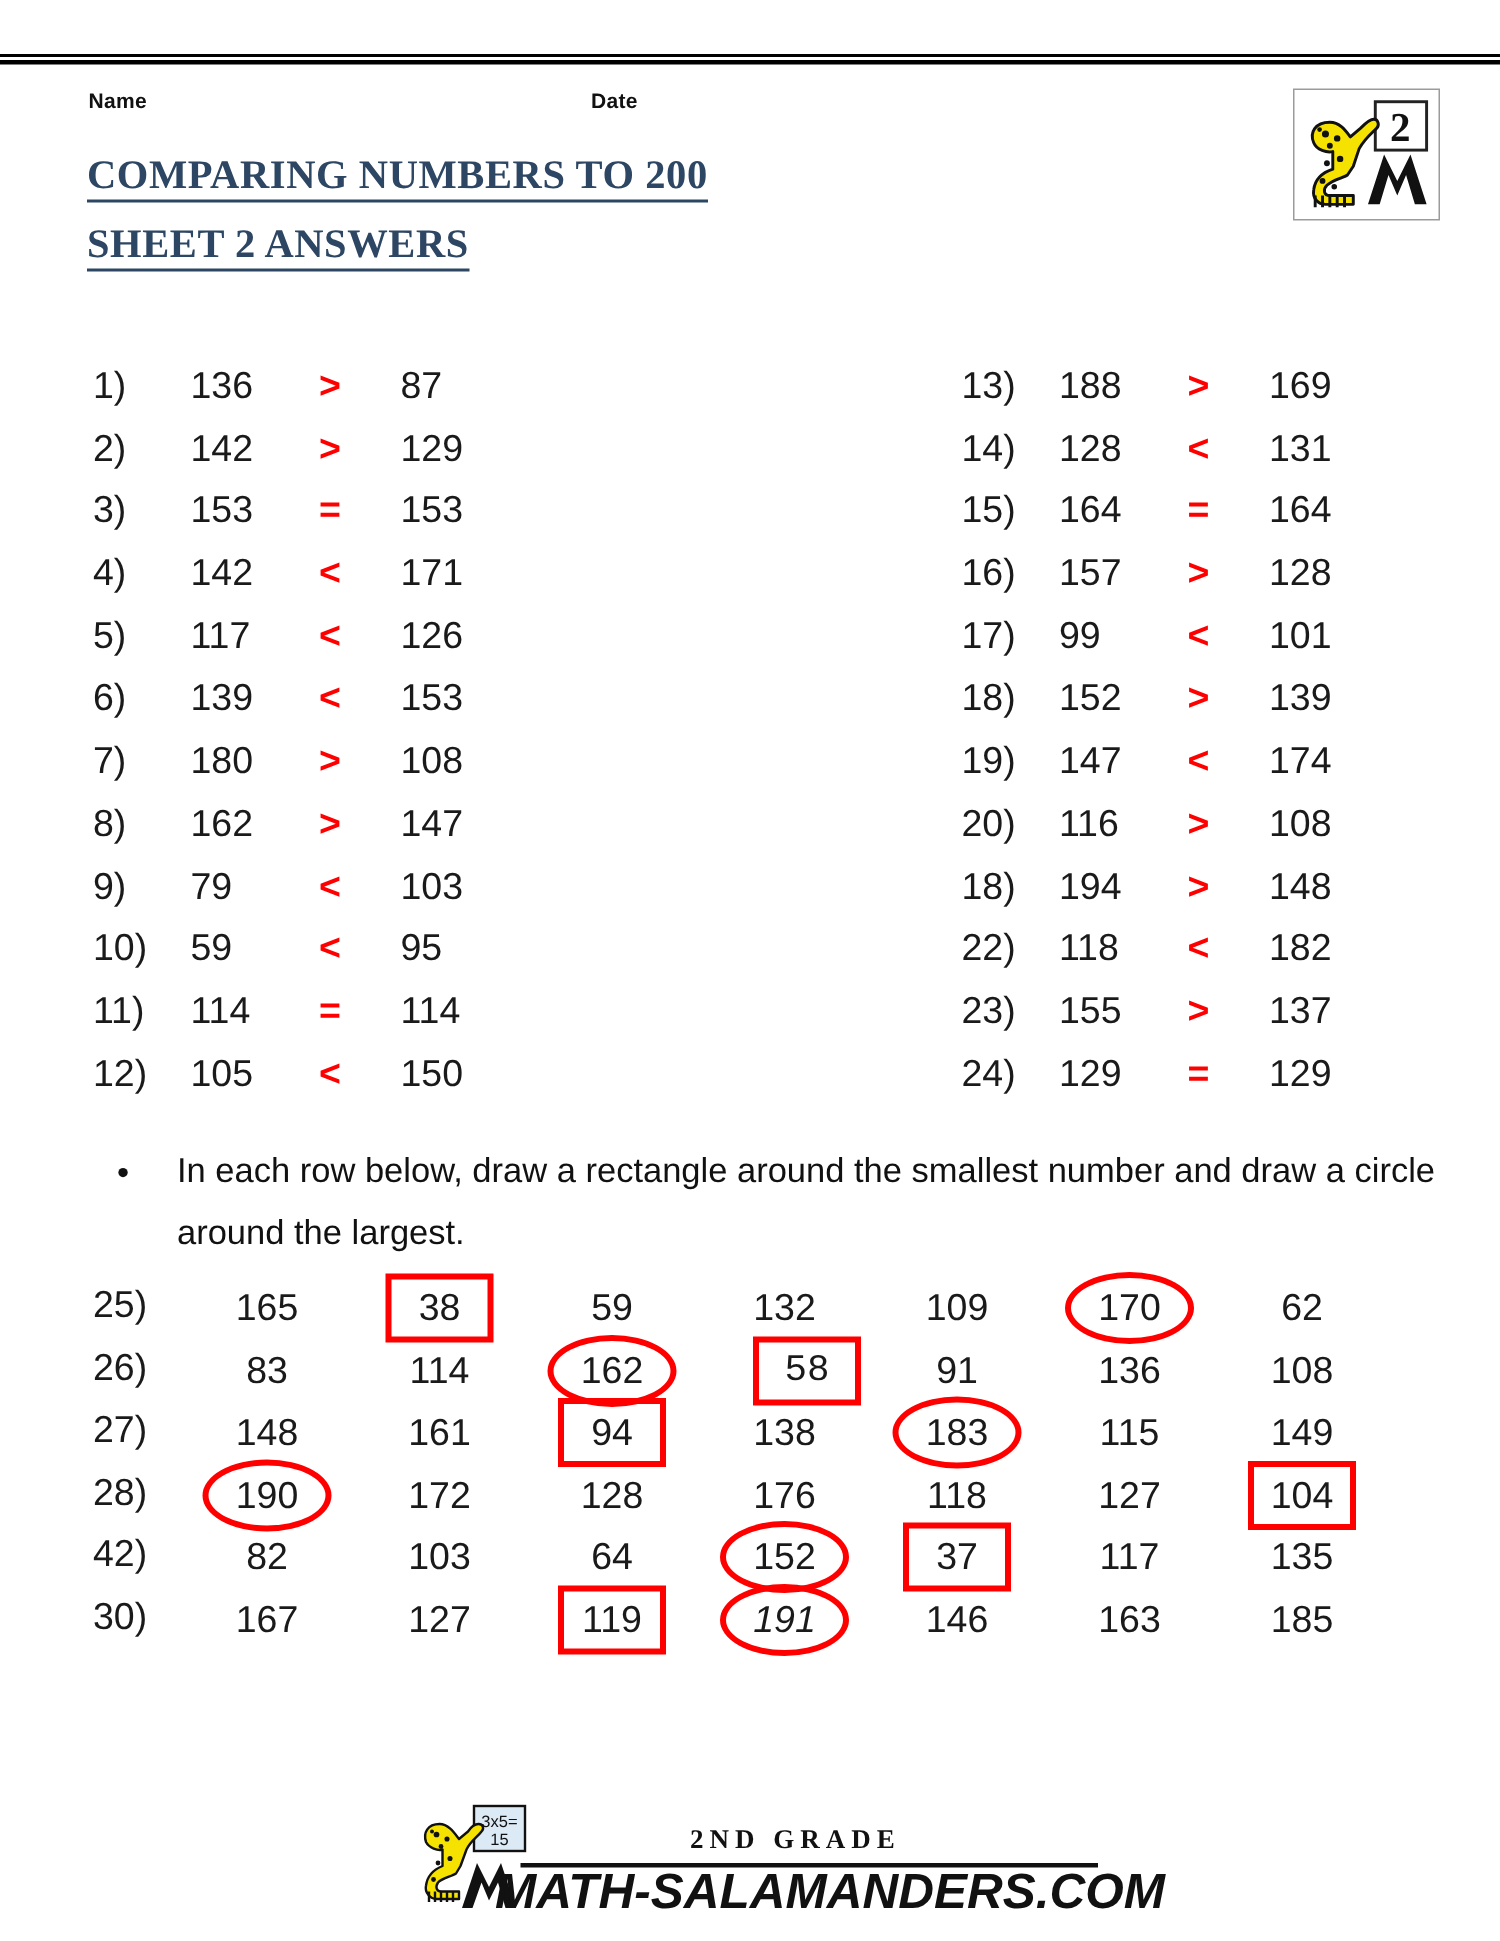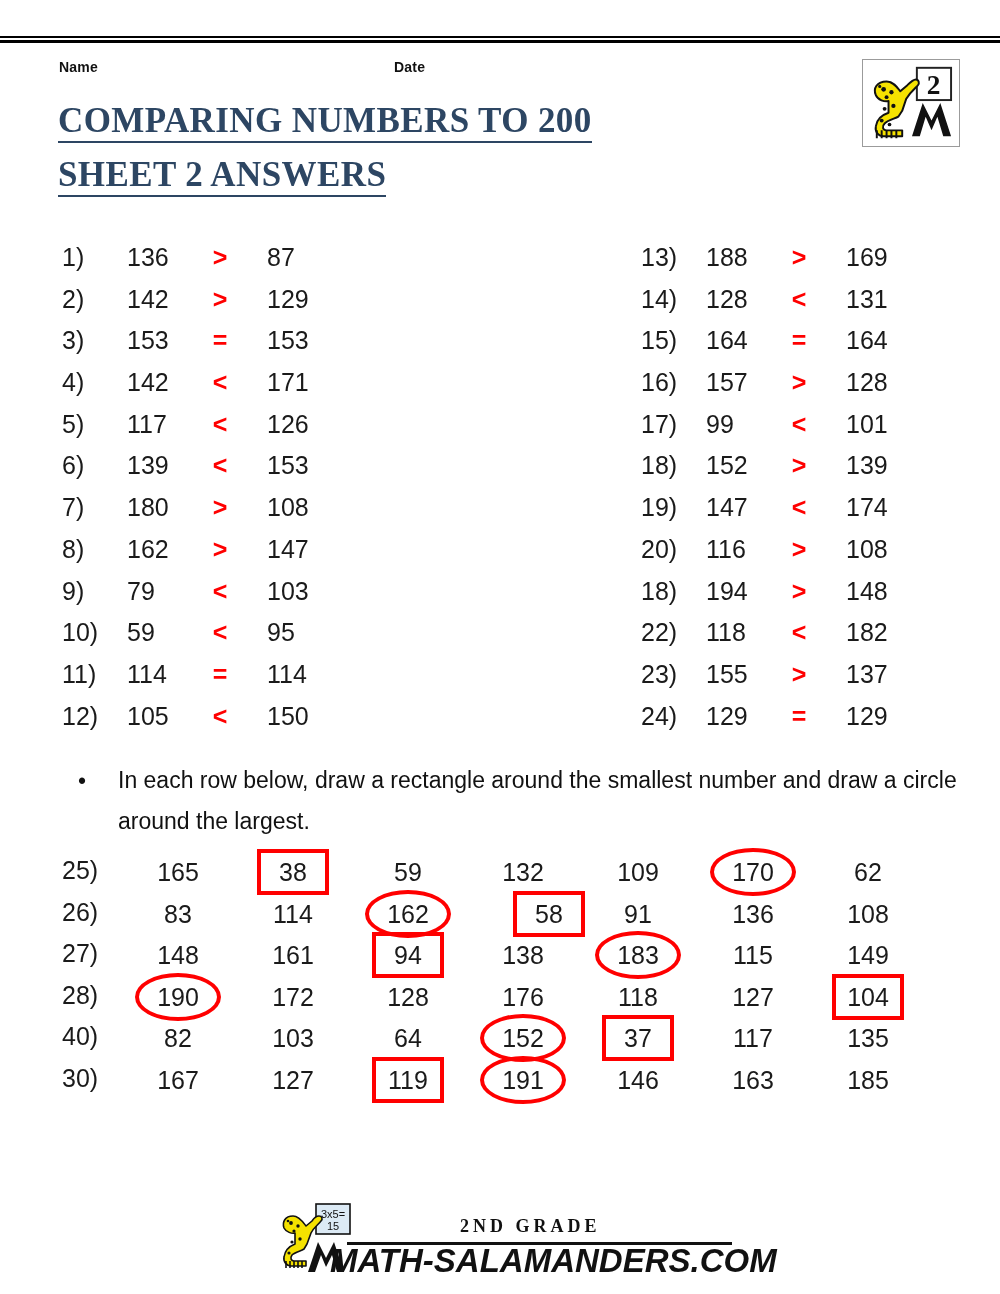--- a/index.html
+++ b/index.html
@@ -46,21 +46,21 @@
 
   
   .title-block {
     position: absolute;
     left: 58px;
     top: 103px;
     width: 620px;
   }
   .title-line {
     font-family: "Liberation Serif", serif;
-    font-size: 35px;
+    font-size: 27px;
     font-weight: bold;
     color: #2d4663;
     letter-spacing: .4px;
     line-height: 1.0;
     display: inline-block;
     border-bottom: 2px solid #2d4663;
     padding-bottom: 3px;
     margin-bottom: 14px;
   }
   .title-line.second { margin-bottom: 0; }
@@ -461,21 +461,21 @@
       <span class="num-cell" style="left: 475px;"><span class="val">132</span></span>
       <span class="num-cell" style="left: 590px;"><span class="val">109</span></span>
       <span class="num-cell" style="left: 705px;"><span class="mark circle"></span><span class="val">170</span></span>
       <span class="num-cell" style="left: 820px;"><span class="val">62</span></span>
     </div>
     <div class="num-row">
       <span class="num-idx">26)</span>
       <span class="num-cell" style="left: 130px;"><span class="val">83</span></span>
       <span class="num-cell" style="left: 245px;"><span class="val">114</span></span>
       <span class="num-cell" style="left: 360px;"><span class="mark circle"></span><span class="val">162</span></span>
-      <span class="num-cell" style="left: 501px;"><span class="mark rect"></span><span class="val">58</span></span>
+      <span class="num-cell" style="left: 490px; font-family: Liberation Mono, monospace;"><span class="mark rect"></span><span class="val">58</span></span>
       <span class="num-cell" style="left: 590px;"><span class="val">91</span></span>
       <span class="num-cell" style="left: 705px;"><span class="val">136</span></span>
       <span class="num-cell" style="left: 820px;"><span class="val">108</span></span>
     </div>
     <div class="num-row">
       <span class="num-idx">27)</span>
       <span class="num-cell" style="left: 130px;"><span class="val">148</span></span>
       <span class="num-cell" style="left: 245px;"><span class="val">161</span></span>
       <span class="num-cell" style="left: 360px;"><span class="mark rect"></span><span class="val">94</span></span>
       <span class="num-cell" style="left: 475px;"><span class="val">138</span></span>
@@ -487,35 +487,35 @@
       <span class="num-idx">28)</span>
       <span class="num-cell" style="left: 130px;"><span class="mark circle"></span><span class="val">190</span></span>
       <span class="num-cell" style="left: 245px;"><span class="val">172</span></span>
       <span class="num-cell" style="left: 360px;"><span class="val">128</span></span>
       <span class="num-cell" style="left: 475px;"><span class="val">176</span></span>
       <span class="num-cell" style="left: 590px;"><span class="val">118</span></span>
       <span class="num-cell" style="left: 705px;"><span class="val">127</span></span>
       <span class="num-cell" style="left: 820px;"><span class="mark rect"></span><span class="val">104</span></span>
     </div>
     <div class="num-row">
-      <span class="num-idx">40)</span>
+      <span class="num-idx">42)</span>
       <span class="num-cell" style="left: 130px;"><span class="val">82</span></span>
       <span class="num-cell" style="left: 245px;"><span class="val">103</span></span>
       <span class="num-cell" style="left: 360px;"><span class="val">64</span></span>
       <span class="num-cell" style="left: 475px;"><span class="mark circle"></span><span class="val">152</span></span>
       <span class="num-cell" style="left: 590px;"><span class="mark rect"></span><span class="val">37</span></span>
       <span class="num-cell" style="left: 705px;"><span class="val">117</span></span>
       <span class="num-cell" style="left: 820px;"><span class="val">135</span></span>
     </div>
     <div class="num-row">
       <span class="num-idx">30)</span>
       <span class="num-cell" style="left: 130px;"><span class="val">167</span></span>
       <span class="num-cell" style="left: 245px;"><span class="val">127</span></span>
       <span class="num-cell" style="left: 360px;"><span class="mark rect"></span><span class="val">119</span></span>
-      <span class="num-cell" style="left: 475px;"><span class="mark circle"></span><span class="val">191</span></span>
+      <span class="num-cell" style="left: 475px; font-style: italic;"><span class="mark circle"></span><span class="val">191</span></span>
       <span class="num-cell" style="left: 590px;"><span class="val">146</span></span>
       <span class="num-cell" style="left: 705px;"><span class="val">163</span></span>
       <span class="num-cell" style="left: 820px;"><span class="val">185</span></span>
     </div>
   </div>
 
 <div class="footer">
   <div class="footer-logo">
     <svg viewBox="0 0 78 80" width="78" height="80">
       <rect x="38" y="4" width="34" height="30" fill="#dceaf5" stroke="#111" stroke-width="1.6"></rect>

